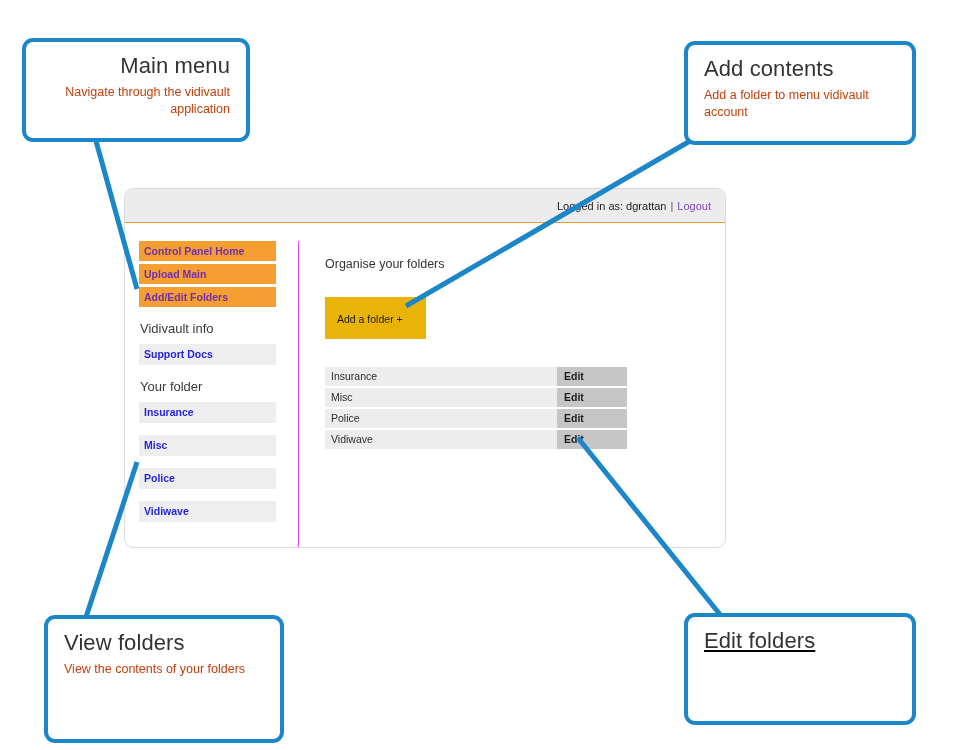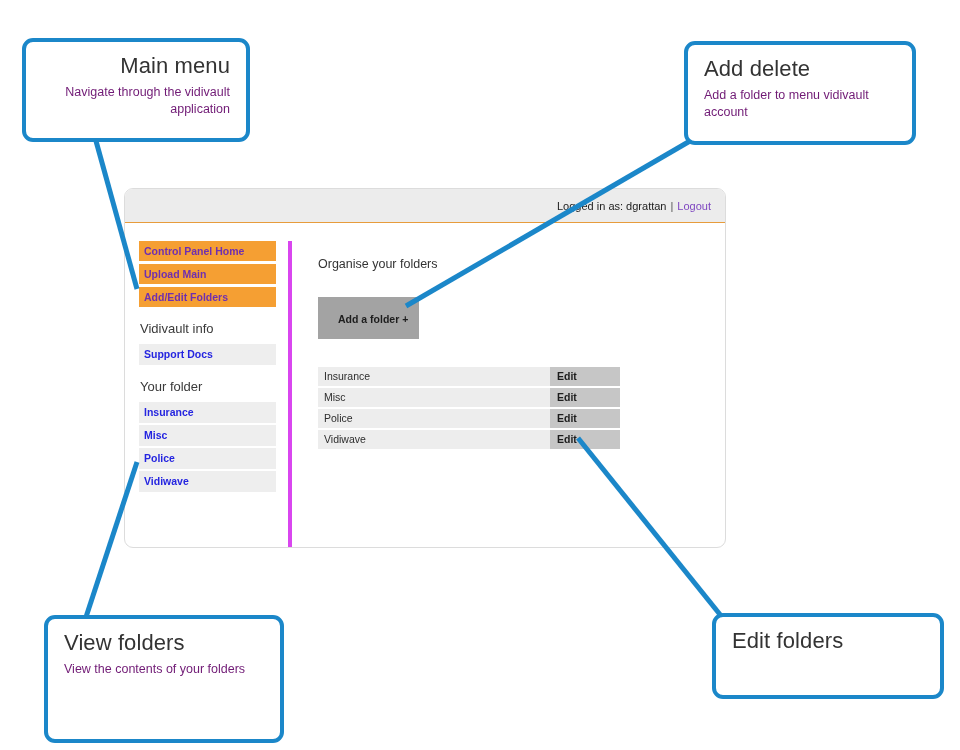--- a/index.html
+++ b/index.html
@@ -38,29 +38,29 @@
   .callout-title {
     font-size: 22px;
     color: #333333;
     font-weight: normal;
     line-height: 1.12;
     letter-spacing: 0.1px;
     margin: 0 0 5px 0;
   }
   .callout-desc {
     font-size: 12.5px;
-    color: #701a75;
+    color: #c2410c;
     line-height: 1.38;
     margin: 0;
   }
 
   #callout-main-menu   { left: 22px;  top: 38px;  width: 228px; height: 104px; text-align: right; }
   #callout-add-folders { left: 684px; top: 41px;  width: 232px; height: 104px; }
   #callout-view-folders{ left: 44px;  top: 615px; width: 240px; height: 128px; }
-  #callout-edit-folders{ left: 712px; top: 613px; width: 232px; height: 86px; }
+  #callout-edit-folders{ left: 684px; top: 613px; width: 232px; height: 112px; text-decoration: underline; }
 
   
   #app-window {
     position: absolute;
     left: 124px;
     top: 188px;
     width: 602px;
     height: 360px;
     box-sizing: border-box;
     background: #ffffff;
@@ -101,22 +101,22 @@
     display: flex;
     height: 325px;
     box-sizing: border-box;
     padding-top: 18px;
   }
 
   
   #sidebar {
     width: 137px;
     margin-left: 14px;
-    border-right: 4px solid #d946ef;
-    padding-right: 12px;
+    border-right: 1px solid #d946ef;
+    padding-right: 22px;
     box-sizing: content-box;
     min-height: 290px;
   }
   .nav-item {
     display: block;
     box-sizing: border-box;
     height: 20px;
     line-height: 20px;
     margin-bottom: 3px;
     padding-left: 5px;
@@ -129,21 +129,21 @@
   }
   .nav-item.primary {
     background: #f59f33;
     color: #6f2fb0;
   }
   .nav-item.plain {
     background: #eeeeee;
     color: #2525e0;
     height: 21px;
     line-height: 21px;
-    margin-bottom: 2px;
+    margin-bottom: 12px;
   }
   .section-heading {
     font-size: 13px;
     color: #3a3a3a;
     font-weight: normal;
     margin: 14px 0 8px 1px;
   }
 
   
   #main-content {
@@ -156,26 +156,26 @@
     color: #333333;
     margin: 16px 0 0 0;
     font-weight: normal;
   }
   #add-folder-button {
     display: inline-block;
     box-sizing: border-box;
     margin-top: 26px;
     width: 101px;
     height: 42px;
-    background: #a3a3a3;
+    background: #eab308;
     color: #1d1d1d;
     font-size: 10.5px;
-    font-weight: bold;
+    font-weight: normal;
     line-height: 42px;
-    padding-left: 20px;
+    padding-left: 12px;
     border: none;
     cursor: pointer;
     white-space: nowrap;
     text-align: left;
   }
 
   #folder-table {
     margin-top: 28px;
     width: 302px;
   }
@@ -279,21 +279,21 @@
   <line x1="137" y1="462" x2="86" y2="617" stroke="#1b87c9" stroke-width="5"></line>
   <line x1="578" y1="438" x2="722" y2="617" stroke="#1b87c9" stroke-width="5"></line>
 </svg>
 
 <div class="callout" id="callout-main-menu">
   <div class="callout-title">Main menu</div>
   <div class="callout-desc">Navigate through the vidivault application</div>
 </div>
 
 <div class="callout" id="callout-add-folders">
-  <div class="callout-title">Add delete</div>
+  <div class="callout-title">Add contents</div>
   <div class="callout-desc">Add a folder to menu vidivault account</div>
 </div>
 
 <div class="callout" id="callout-view-folders">
   <div class="callout-title">View folders</div>
   <div class="callout-desc">View the contents of your folders</div>
 </div>
 
 <div class="callout" id="callout-edit-folders">
   <div class="callout-title">Edit folders</div>

